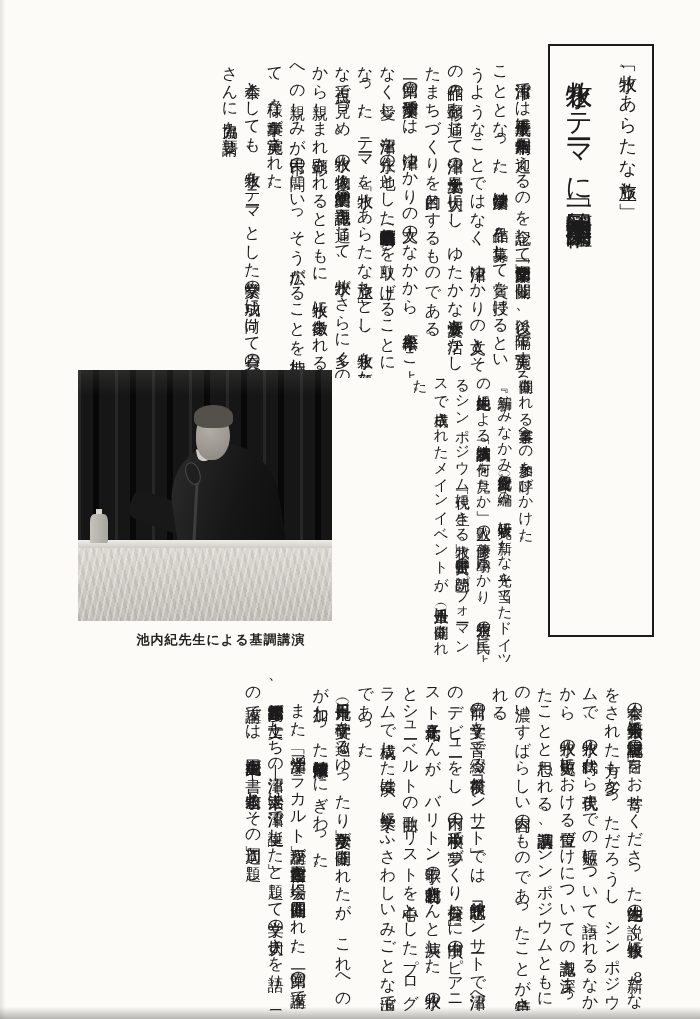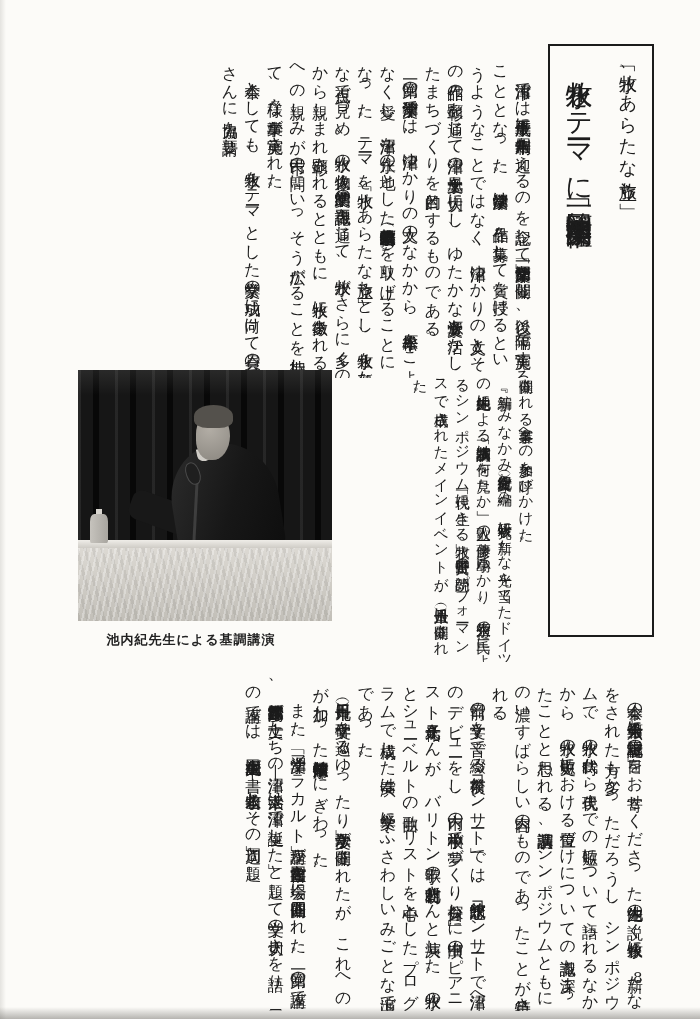--- a/index.html
+++ b/index.html
@@ -84,21 +84,21 @@
     background: #3e3e3e; transform: rotate(3deg); }
   .mic-head { position: absolute; left: 42.5%; top: 36.5%; width: 4.8%; height: 8.5%;
     background: #1f1f1f; border: 1px solid #4a4a4a; border-radius: 45%;
     transform: rotate(-20deg); }
   .bottle-body { position: absolute; left: 4.8%; bottom: 31%; width: 7%; height: 11.5%;
     background: linear-gradient(90deg, #c6c3bd, #a8a59f); border-radius: 25% 25% 8% 8%; }
   .bottle-cap { position: absolute; left: 7%; bottom: 42%; width: 2.6%; height: 2.6%;
     background: #d8d5cf; }
 
   .photo-caption {
-    position: absolute; left: 64px; top: 631px; width: 254px;
+    position: absolute; left: 94px; top: 631px; width: 254px;
     text-align: center; font-family: "DejaVu Sans", "Liberation Sans", sans-serif;
     font-weight: 700; font-size: 13px; letter-spacing: 1px; color: #222;
   }
 
   .page-number {
     position: absolute; left: 633px; top: 969px;
     font-size: 15px; color: #2a2a2a;
   }
 </style>
 </head>

